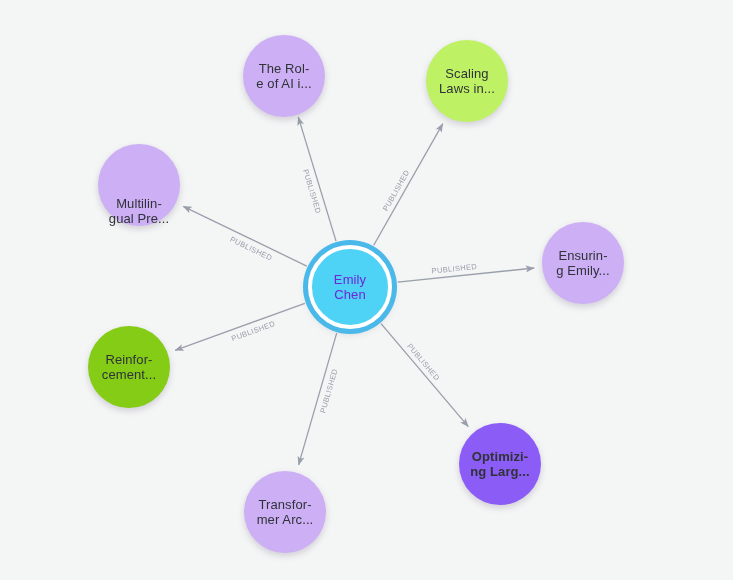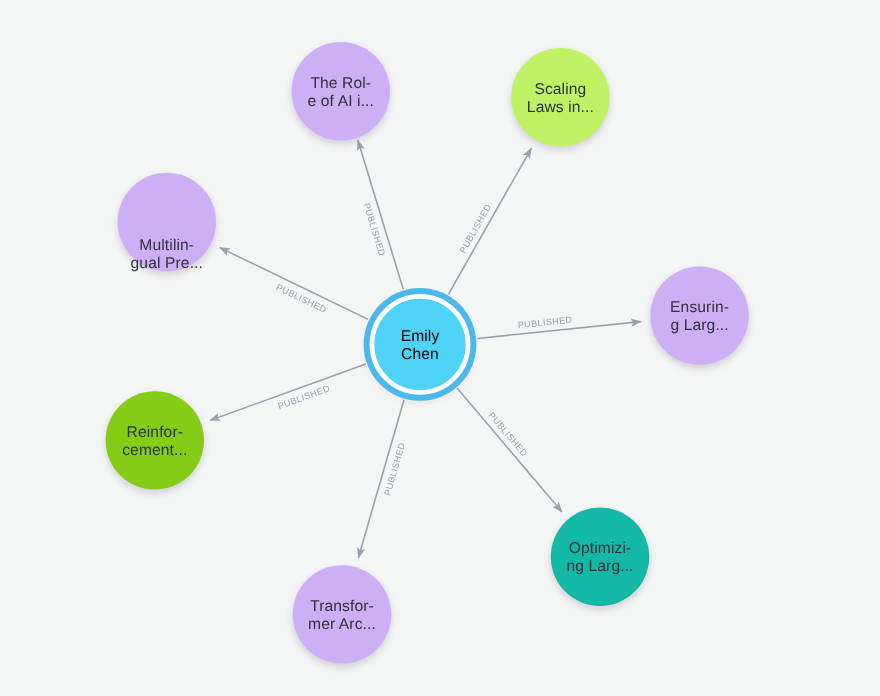--- a/index.html
+++ b/index.html
@@ -47,21 +47,21 @@
   .node-label {
     font-size: 13px;
     line-height: 15px;
     color: #2f3237;
     letter-spacing: 0.1px;
     padding: 0 2px;
     pointer-events: none;
     white-space: pre-line;
   }
   .node-person .node-label {
-    color: #000000;
+    color: #6d28d9;
   }
   .edge-label {
     font-size: 7.5px;
     letter-spacing: 0.35px;
     fill: #9aa0ab;
     font-family: "Liberation Sans", sans-serif;
   }
 </style>
 </head>
 <body>
@@ -92,23 +92,23 @@
       <div class="node node-paper" style="width: 82px; height: 82px; left: 243px; top: 35px; background: rgb(205, 175, 245);">
         <span class="node-label">The Rol-
 e of AI i...</span>
       </div>
       <div class="node node-paper" style="width: 82px; height: 82px; left: 426px; top: 40px; background: #bef264;">
         <span class="node-label">Scaling
 Laws in...</span>
       </div>
       <div class="node node-paper" style="width: 82px; height: 82px; left: 542px; top: 222px; background: rgb(205, 175, 245);">
         <span class="node-label">Ensurin-
-g Larg...</span>
+g Emily...</span>
       </div>
-      <div class="node node-paper" style="width: 82px; height: 82px; left: 459px; top: 423px; background: #14b8a6;">
+      <div class="node node-paper" style="width: 82px; height: 82px; left: 459px; top: 423px; background: #8b5cf6; font-weight: bold;">
         <span class="node-label">Optimizi-
 ng Larg...</span>
       </div>
       <div class="node node-paper" style="width: 82px; height: 82px; left: 244px; top: 471px; background: rgb(205, 175, 245);">
         <span class="node-label">Transfor-
 mer Arc...</span>
       </div>
       <div class="node node-paper" style="width: 82px; height: 82px; left: 88px; top: 326px; background: #84cc16;">
         <span class="node-label">Reinfor-
 cement...</span>

